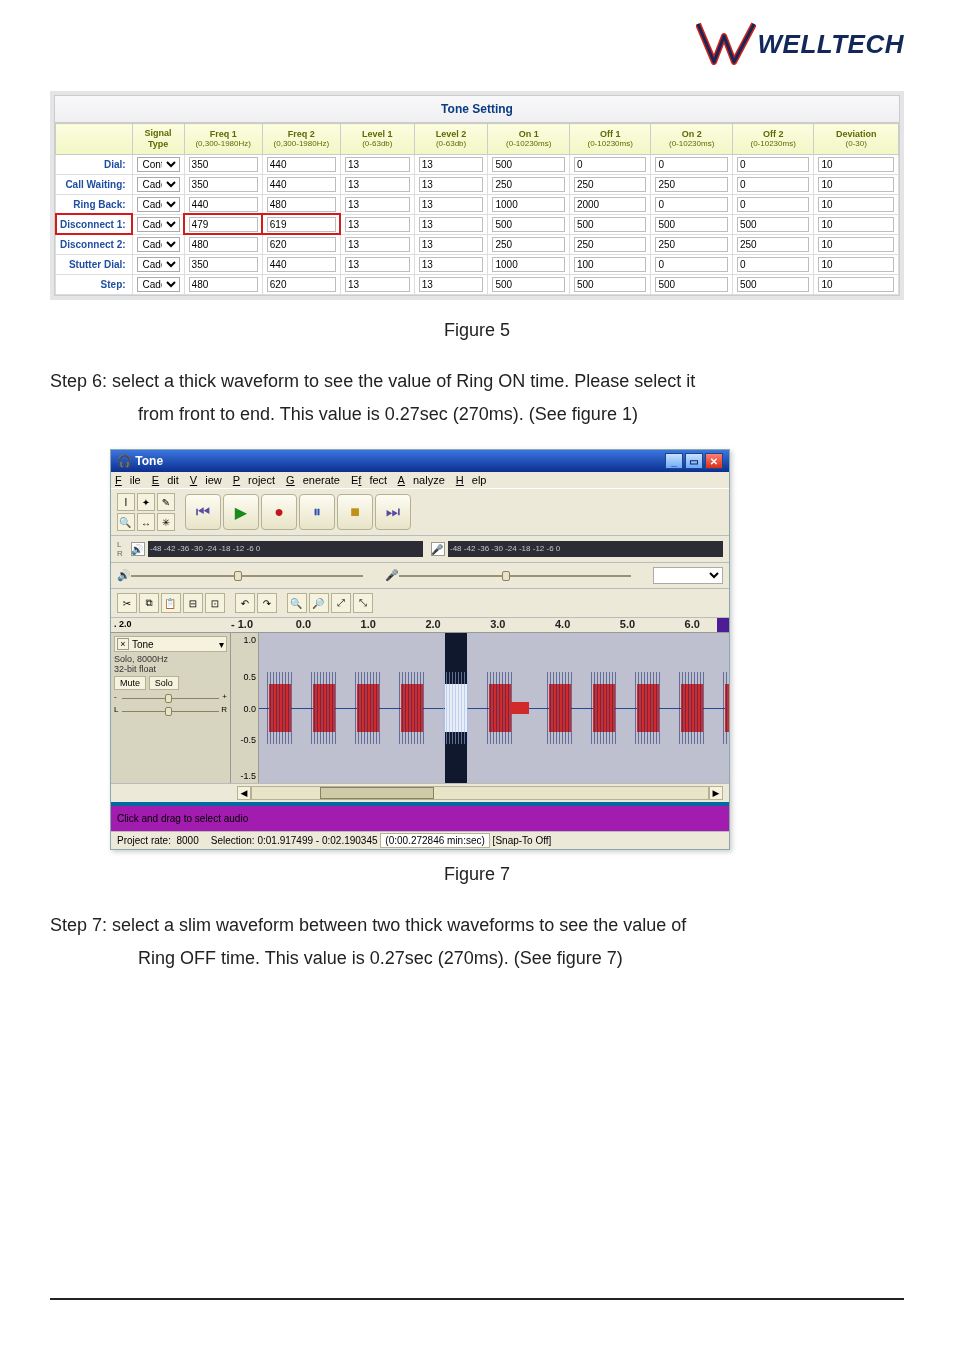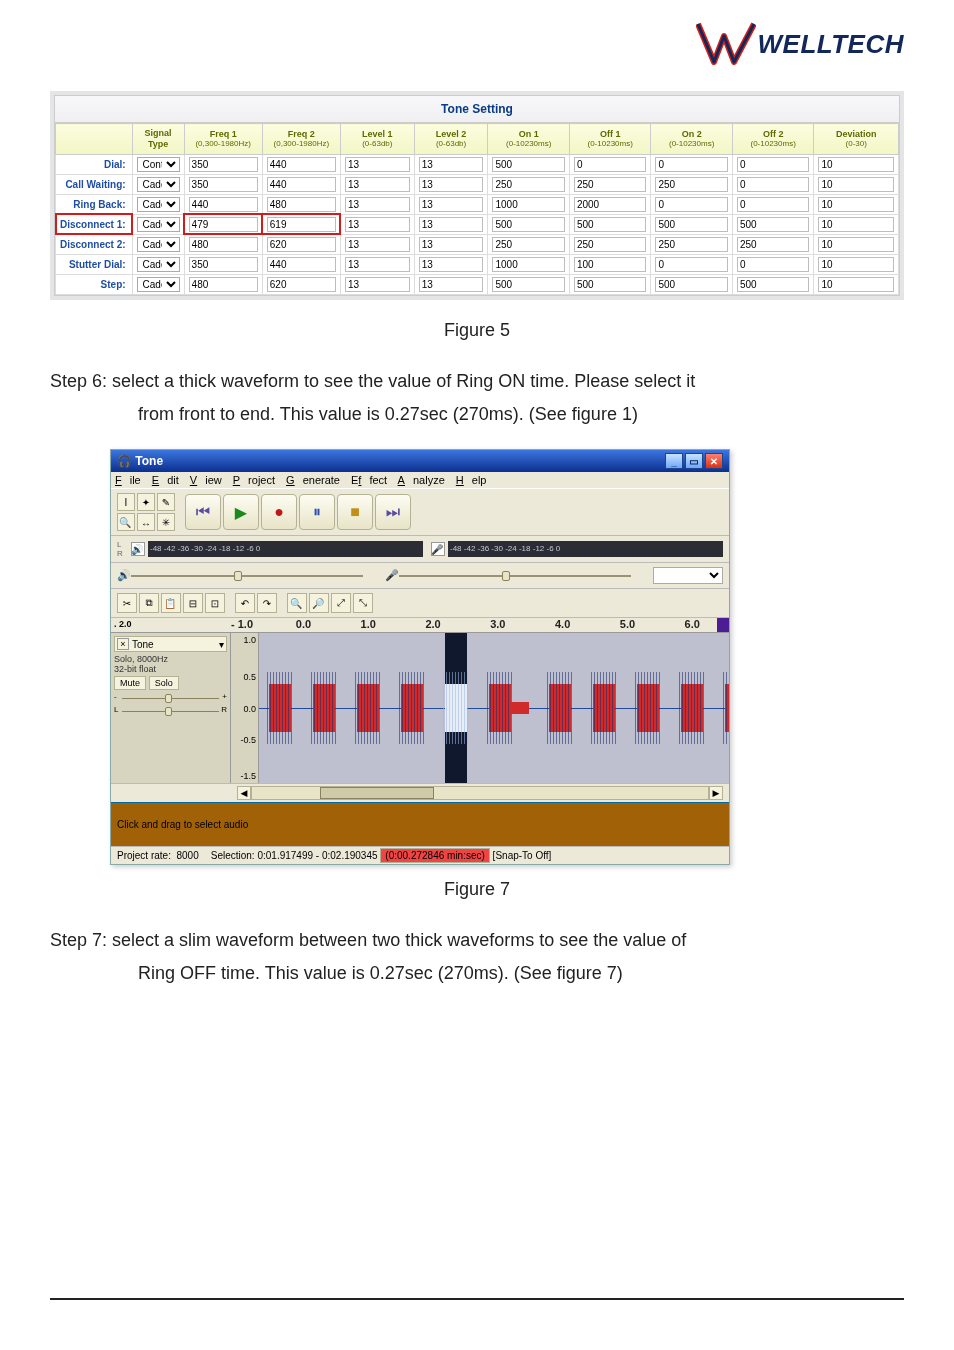--- a/index.html
+++ b/index.html
@@ -79,23 +79,23 @@
     .sel-region { position:absolute; top:0; bottom:0; background:#10182e; }
     .burst { position:absolute; top:34%; bottom:34%; background:#d02a2a; width:22px; }
     .burst .spk { position:absolute; left:-2px; right:-2px; top:-12px; bottom:-12px; background:repeating-linear-gradient(90deg,#1a2a6a 0 1px, transparent 1px 3px); opacity:.55; }
     .sel-region .burst { background:#fff; }
     .sel-region .midline-sel { position:absolute; left:0; right:0; top:50%; height:1px; background:#9fb6e8; }
     .h-scroll { display:flex; padding:2px 6px; background:#ece9d8; border-top:1px solid #bbb; align-items:center; }
     .h-scroll .gutter { width:120px; }
     .h-scroll .bar { flex:1; height:14px; background:#e8e4c8; border:1px solid #b5b195; position:relative; }
     .h-scroll .bar .th { position:absolute; left:15%; width:25%; top:0; bottom:0; background:#cfcaa8; border:1px solid #8a825f; }
     .h-scroll .arr { width:14px; height:14px; border:1px solid #b5b195; background:#f5f2dd; text-align:center; font-size:9px; line-height:12px; }
-    .statusbar { padding:16px 6px; font-size:10px; background:#a16207; border-top:1px solid #0369a1; }
+    .statusbar { padding:7px 6px; font-size:10px; background:#a21caf; border-top:4px solid #0369a1; }
     .infobar { padding:3px 6px; font-size:10px; background:#ece9d8; border-top:1px solid #bbb; display:flex; gap:12px; }
-    .infobar .boxed { border:1px solid #b5b195; padding:1px 4px; background:#ef4444; }
+    .infobar .boxed { border:1px solid #b5b195; padding:1px 4px; background:#ffffff; }
     .footerline { position:absolute; left:50px; right:50px; bottom:50px; height:2px; background:#222; }
     .page-wrap { position:relative; min-height:1350px; padding-bottom:90px; }
     .hl-box { outline: 2px solid #d41a1a; outline-offset: -1px; }
   </style>
 </head>
 <body>
 
 <div class="page-wrap">
   <div class="logo-area">
     <div class="logo">

